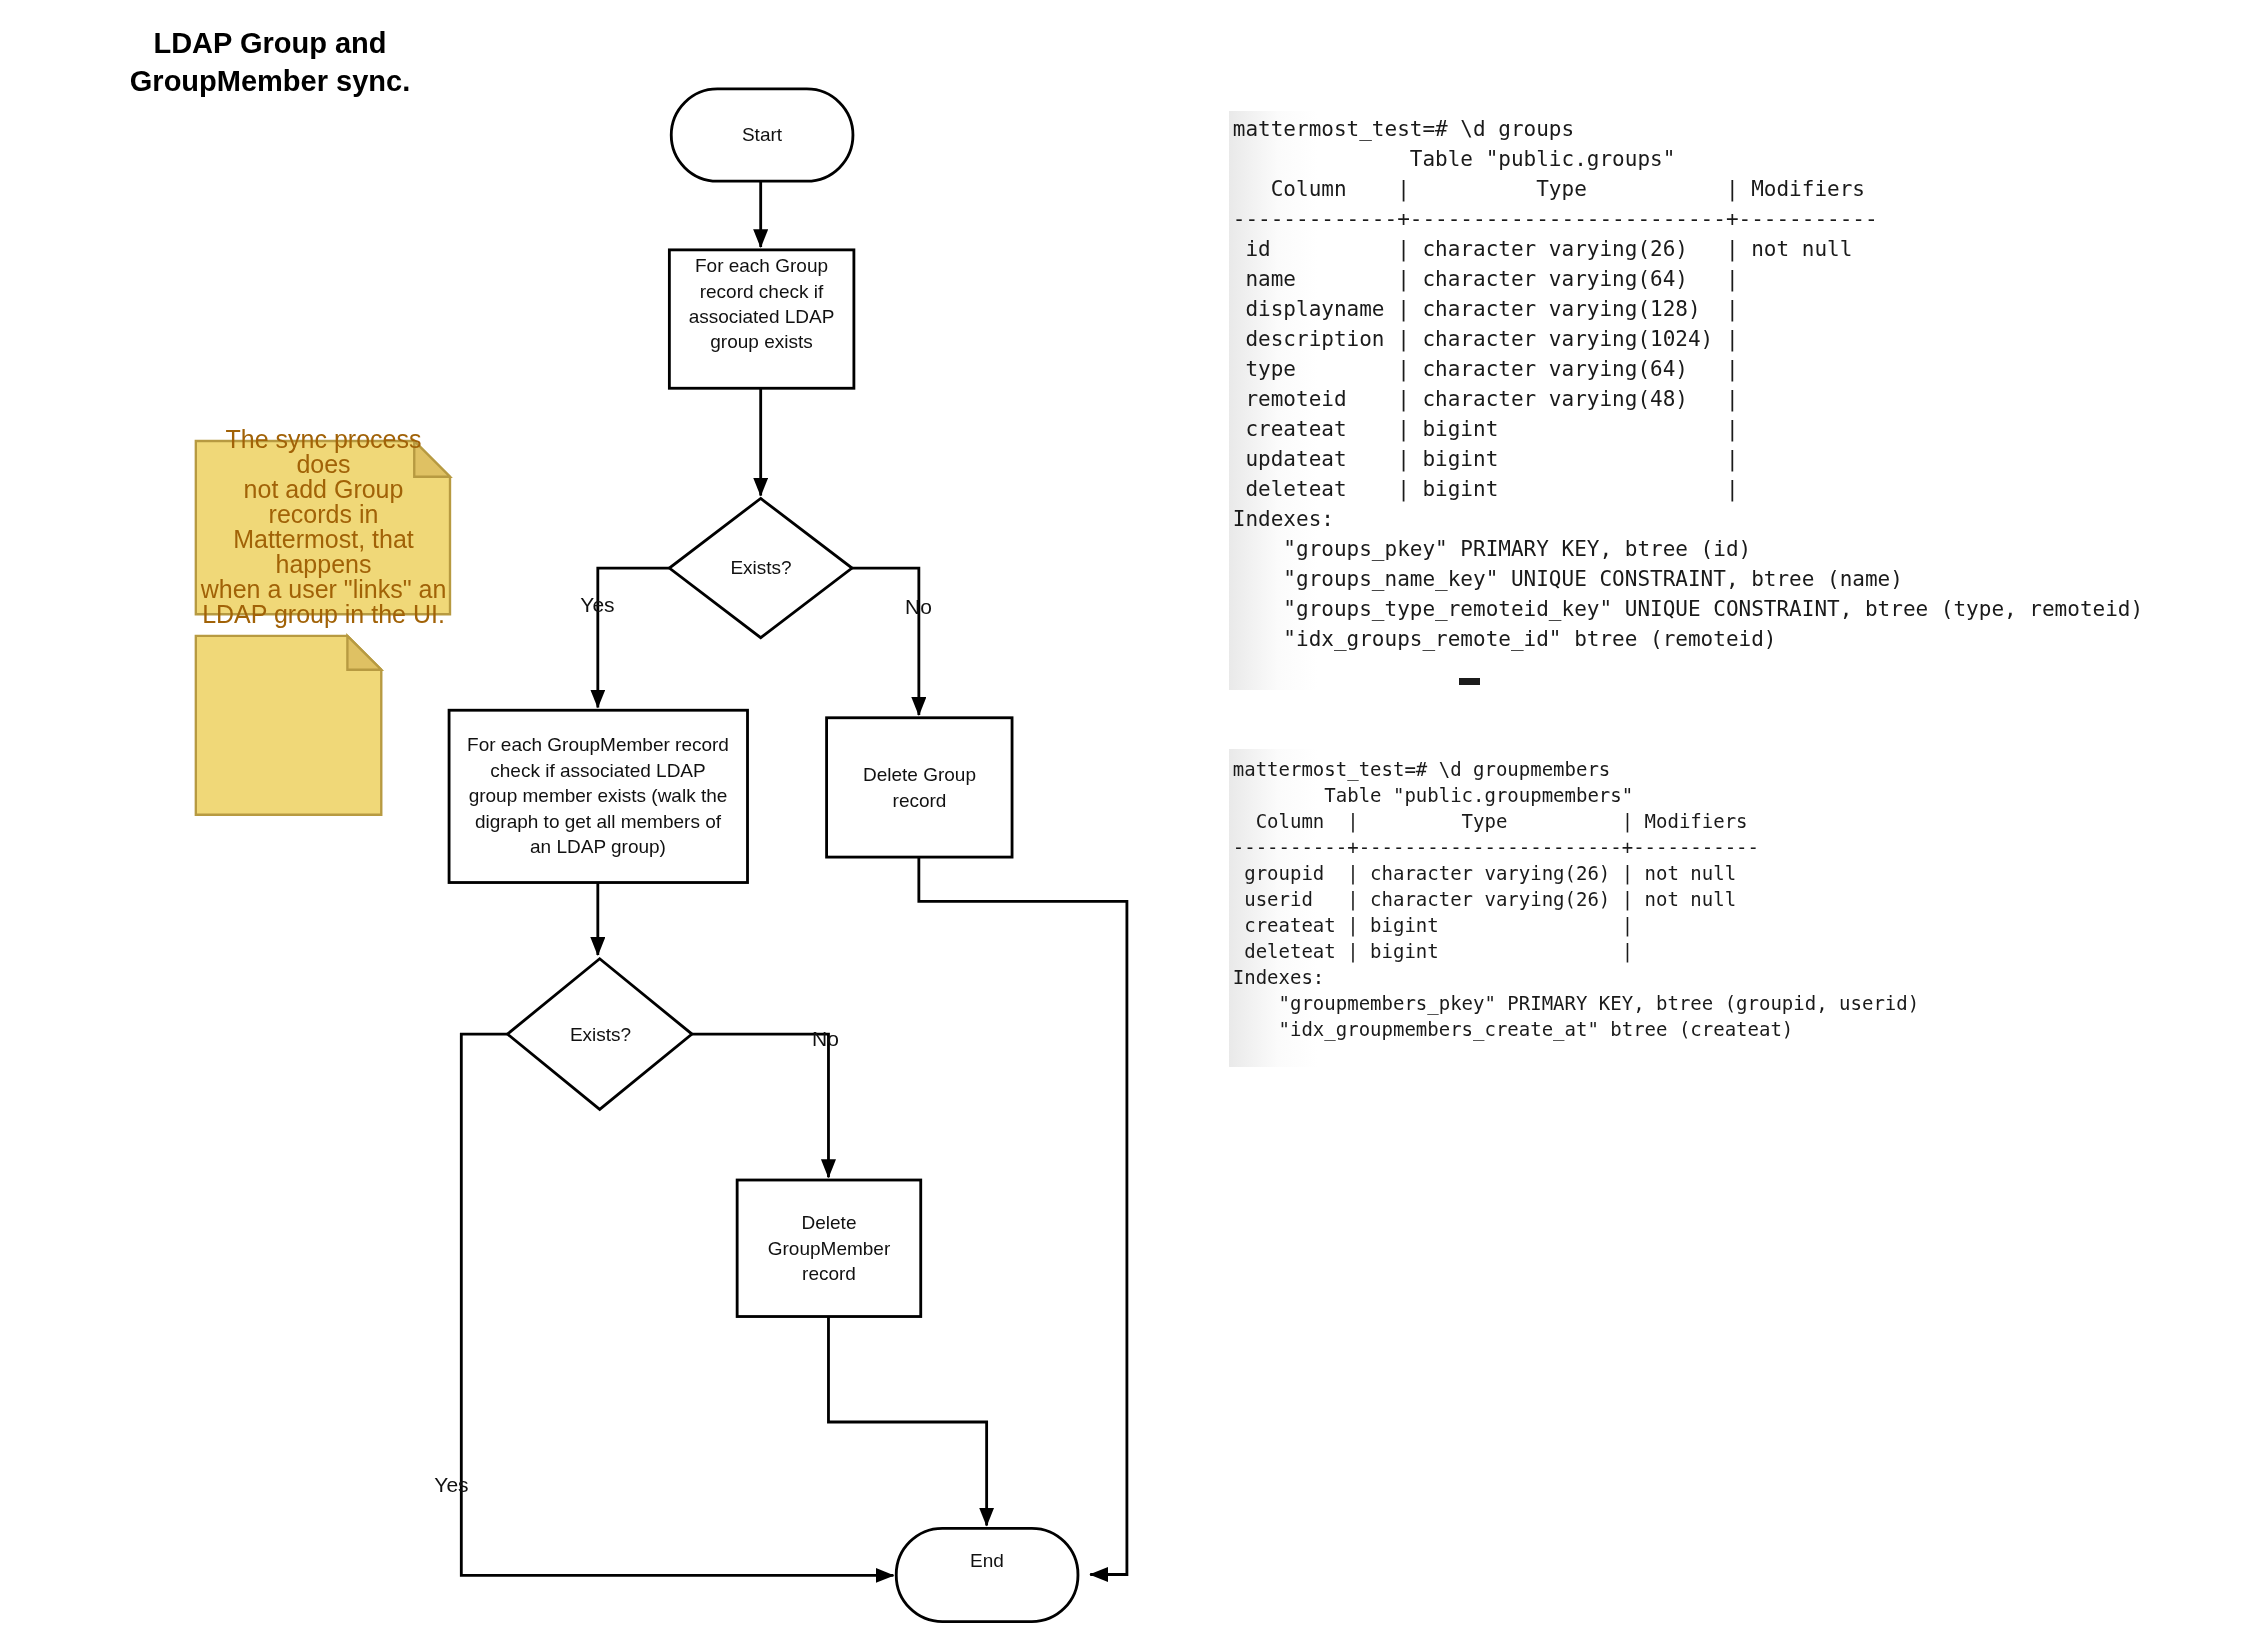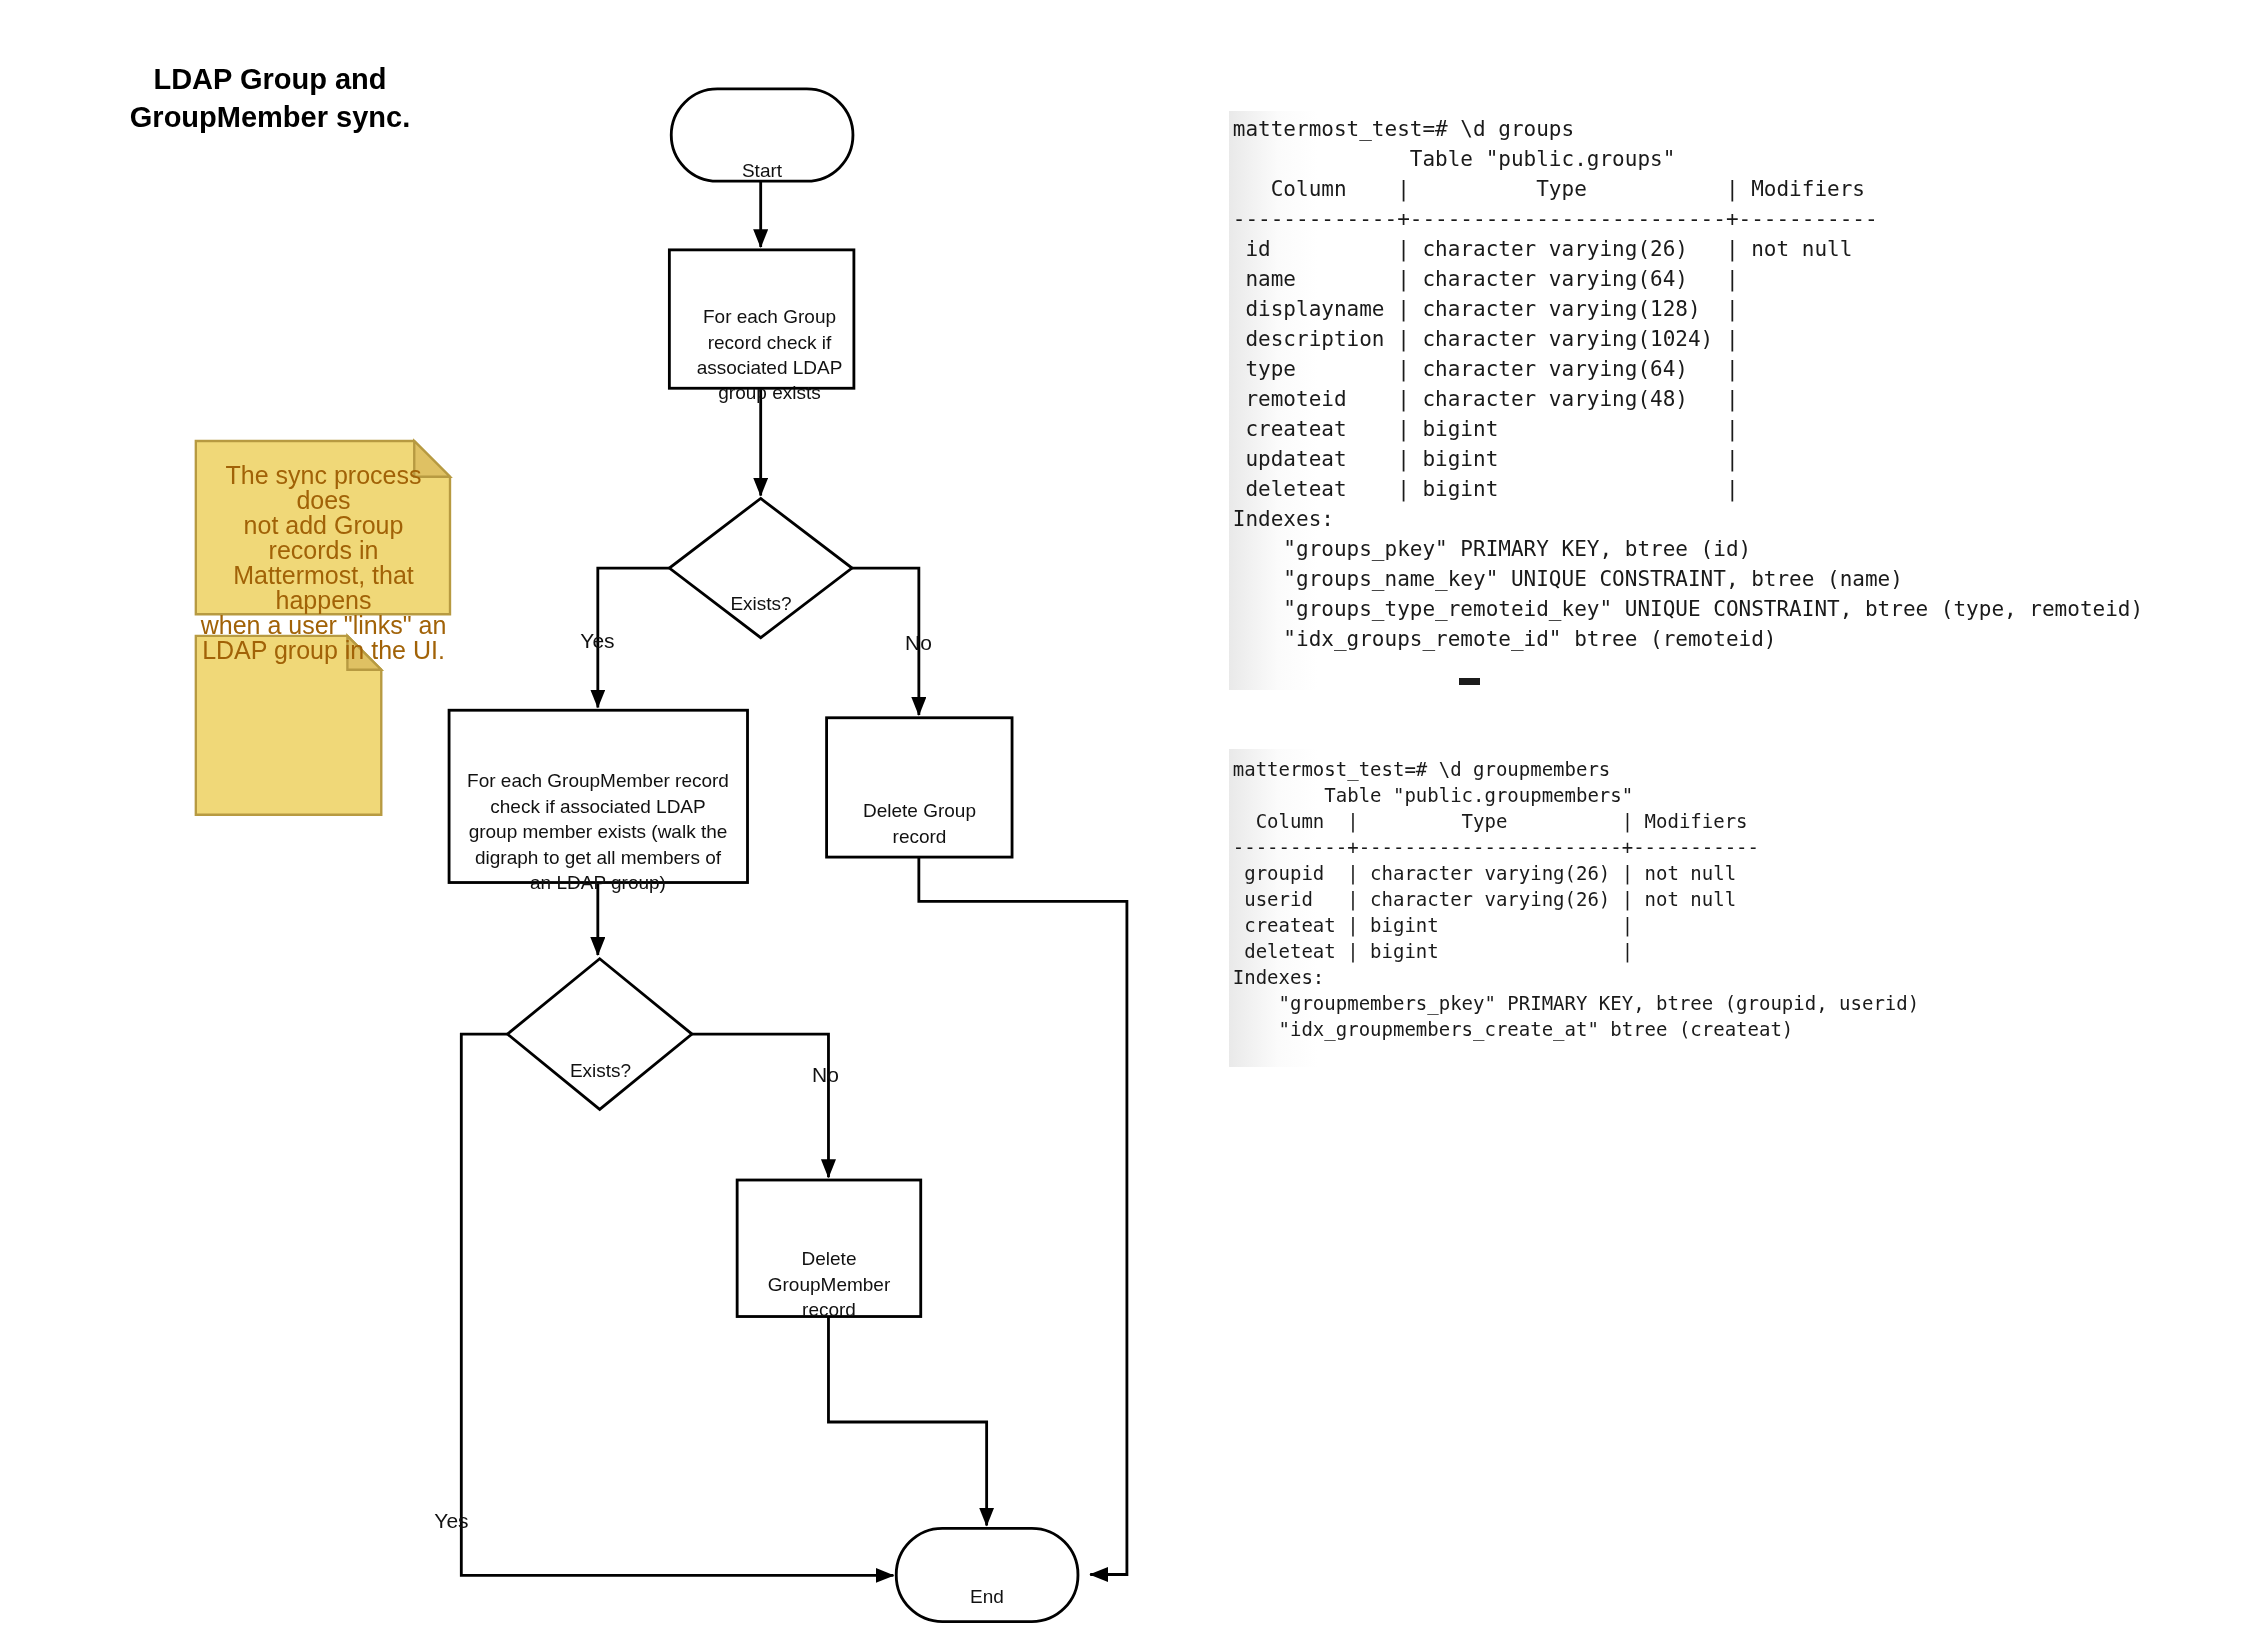--- a/index.html
+++ b/index.html
@@ -10,21 +10,21 @@
     font-family:"Liberation Sans", sans-serif;
     color:#111;
     overflow:hidden;
   }
   svg.layer{position:absolute;left:0;top:0;}
   .lbl{
     position:absolute;
     display:flex;align-items:center;justify-content:center;
     text-align:center;
     white-space:pre-line;
-    font-size:19px;line-height:25.4px;color:#111;margin-top:36px;
+    font-size:19px;line-height:25.4px;color:#111;
   }
   .branch{font-size:21px;line-height:24.5px;}
   .title{
     font-weight:bold;font-size:29px;line-height:38px;color:#000;
   }
   .note-text{
     font-size:25px;line-height:25px;color:#a16207;
   }
   .term{
     position:absolute;
@@ -78,21 +78,21 @@
       <polygon points="637,1018 735,1098 637,1178 539,1098"></polygon>
       <rect x="783" y="1253" width="195" height="145"></rect>
       <rect x="952" y="1623" width="193" height="99" rx="49" ry="49"></rect>
     </g>
   </svg>
 
   <div class="lbl title" style="left:129px;top:21px;width:282px;height:81px;">LDAP Group and
 GroupMember sync.</div>
 
   <div class="lbl" style="left:671px;top:89px;width:182px;height:92px;">Start</div>
-  <div class="lbl" style="left:669px;top:250px;width:185px;height:138px;padding-left:8px;">For each Group
+  <div class="lbl" style="left:669px;top:235px;width:185px;height:138px;">For each Group
 record check if
 associated LDAP
 group exists</div>
   <div class="lbl" style="left:667px;top:500px;width:188px;height:136px;">Exists?</div>
   <div class="lbl branch" style="left:560px;top:593px;width:75px;height:24.5px;">Yes</div>
   <div class="lbl branch" style="left:881px;top:595px;width:75px;height:24.5px;">No</div>
   <div class="lbl" style="left:449px;top:710px;width:298px;height:172px;">For each GroupMember record
 check if associated LDAP
 group member exists (walk the
 digraph to get all members of

